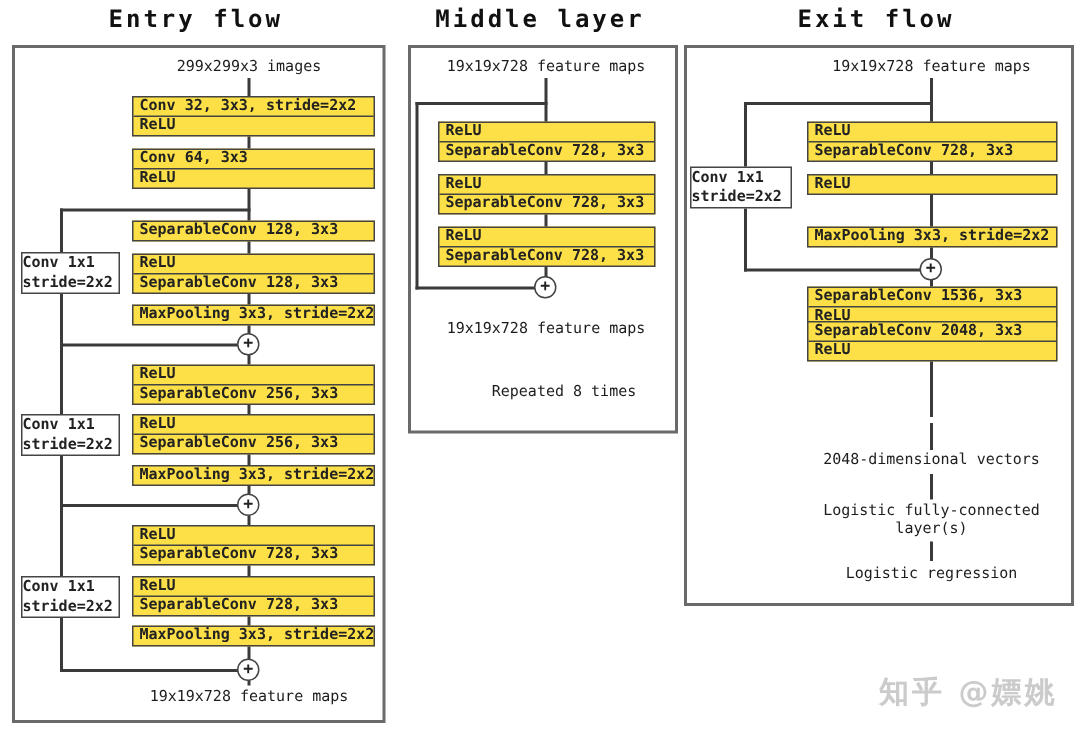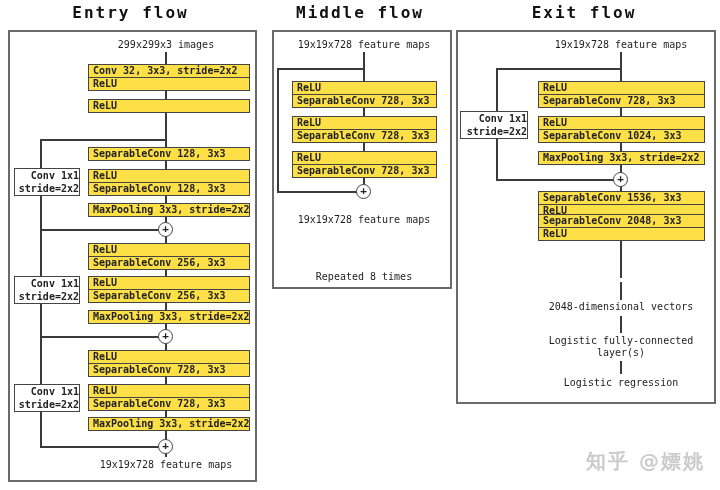--- a/index.html
+++ b/index.html
@@ -21,21 +21,21 @@
     position:absolute;box-sizing:border-box;border:1.5px solid #444;
     background:#fde047;z-index:2;width:162px;
   }
   .box .r{
     height:12px;line-height:12px;font-size:10px;font-weight:bold;
     padding-left:4px;white-space:nowrap;overflow:hidden;
   }
   .box .r + .r{border-top:1.5px solid #444;}
   .skipbox{
     position:absolute;box-sizing:border-box;border:1.5px solid #444;
-    background:#ffffff;z-index:2;width:66px;text-align:right;
+    background:#ffffff;z-index:2;width:66px;text-align:left;
   }
   .skipbox .r{height:13px;line-height:13px;font-size:10px;font-weight:bold;white-space:nowrap;}
   .plus{
     position:absolute;box-sizing:border-box;width:15px;height:15px;
     border:1.5px solid #444;border-radius:50%;background:#fff;z-index:2;
     text-align:center;line-height:12px;font-size:11px;font-weight:bold;color:#222;
   }
   .lbl{
     position:absolute;font-size:10px;font-weight:normal;text-align:center;
     white-space:nowrap;z-index:2;color:#1d1d1d;
@@ -45,21 +45,21 @@
     color:#cbcbcb;z-index:3;font-family:"DejaVu Sans","Liberation Sans",sans-serif;
     white-space:nowrap;
   }
 </style>
 </head>
 <body>
 
 <div id="canvas">
 
   <div class="title" style="left:8px;top:3px;width:245px;">Entry flow</div>
-  <div class="title" style="left:272px;top:3px;width:176px;">Middle flow</div>
+  <div class="title" style="left:272px;top:3px;width:176px;">Middle layer</div>
   <div class="title" style="left:456px;top:3px;width:256px;">Exit flow</div>
 
   <div class="outer" style="left:8px;top:30px;width:245px;height:448px;"></div>
   <div class="outer" style="left:272px;top:30px;width:176px;height:255px;"></div>
   <div class="outer" style="left:456px;top:30px;width:256px;height:370px;"></div>
 
   <div class="v" style="left:165px;top:52px;height:405px;"></div>
   <div class="v" style="left:40px;top:139px;height:309px;"></div>
   <div class="h" style="left:40px;top:139px;width:127px;"></div>
   <div class="h" style="left:40px;top:229px;width:122px;"></div>
@@ -67,20 +67,21 @@
   <div class="h" style="left:40px;top:446px;width:122px;"></div>
 
   <div class="lbl" style="left:66px;top:39px;width:200px;">299x299x3 images</div>
 
   <div class="box" style="left:88px;top:64px;">
     <div class="r">Conv 32, 3x3, stride=2x2</div>
     <div class="r">ReLU</div>
   </div>
 
   <div class="box" style="left:88px;top:99px;">
+    <div class="r">Conv 64, 3x3</div>
     <div class="r">ReLU</div>
   </div>
 
   <div class="box" style="left:88px;top:147px;">
     <div class="r">SeparableConv 128, 3x3</div>
   </div>
 
   <div class="box" style="left:88px;top:169px;">
     <div class="r">ReLU</div>
     <div class="r">SeparableConv 128, 3x3</div>
@@ -159,40 +160,39 @@
   </div>
 
   <div class="box" style="left:292px;top:151px;width:145px;">
     <div class="r">ReLU</div>
     <div class="r">SeparableConv 728, 3x3</div>
   </div>
 
   <div class="plus" style="left:356px;top:184px;">+</div>
 
   <div class="lbl" style="left:264px;top:214px;width:200px;">19x19x728 feature maps</div>
-  <div class="lbl" style="left:264px;top:256px;width:200px;margin-top:15px;">Repeated 8 times</div>
+  <div class="lbl" style="left:276px;top:256px;width:200px;">Repeated 8 times</div>
 
   <div class="v" style="left:620px;top:52px;height:226px;"></div>
   <div class="v" style="left:620px;top:282px;height:18px;"></div>
   <div class="v" style="left:620px;top:316px;height:17px;"></div>
   <div class="v" style="left:620px;top:361px;height:13px;"></div>
   <div class="v" style="left:496px;top:68px;height:113px;"></div>
   <div class="h" style="left:496px;top:68px;width:126px;"></div>
   <div class="h" style="left:496px;top:179px;width:121px;"></div>
 
   <div class="lbl" style="left:521px;top:39px;width:200px;">19x19x728 feature maps</div>
 
   <div class="box" style="left:538px;top:81px;width:167px;">
     <div class="r">ReLU</div>
     <div class="r">SeparableConv 728, 3x3</div>
   </div>
 
   <div class="box" style="left:538px;top:116px;width:167px;">
     <div class="r">ReLU</div>
-    <div class="r">SeparableConv 1024, 3x3</div>
   </div>
 
   <div class="box" style="left:538px;top:151px;width:167px;">
     <div class="r">MaxPooling 3x3, stride=2x2</div>
   </div>
 
   <div class="skipbox" style="left:460px;top:111px;width:68px;">
     <div class="r">Conv 1x1</div>
     <div class="r">stride=2x2</div>
   </div>

